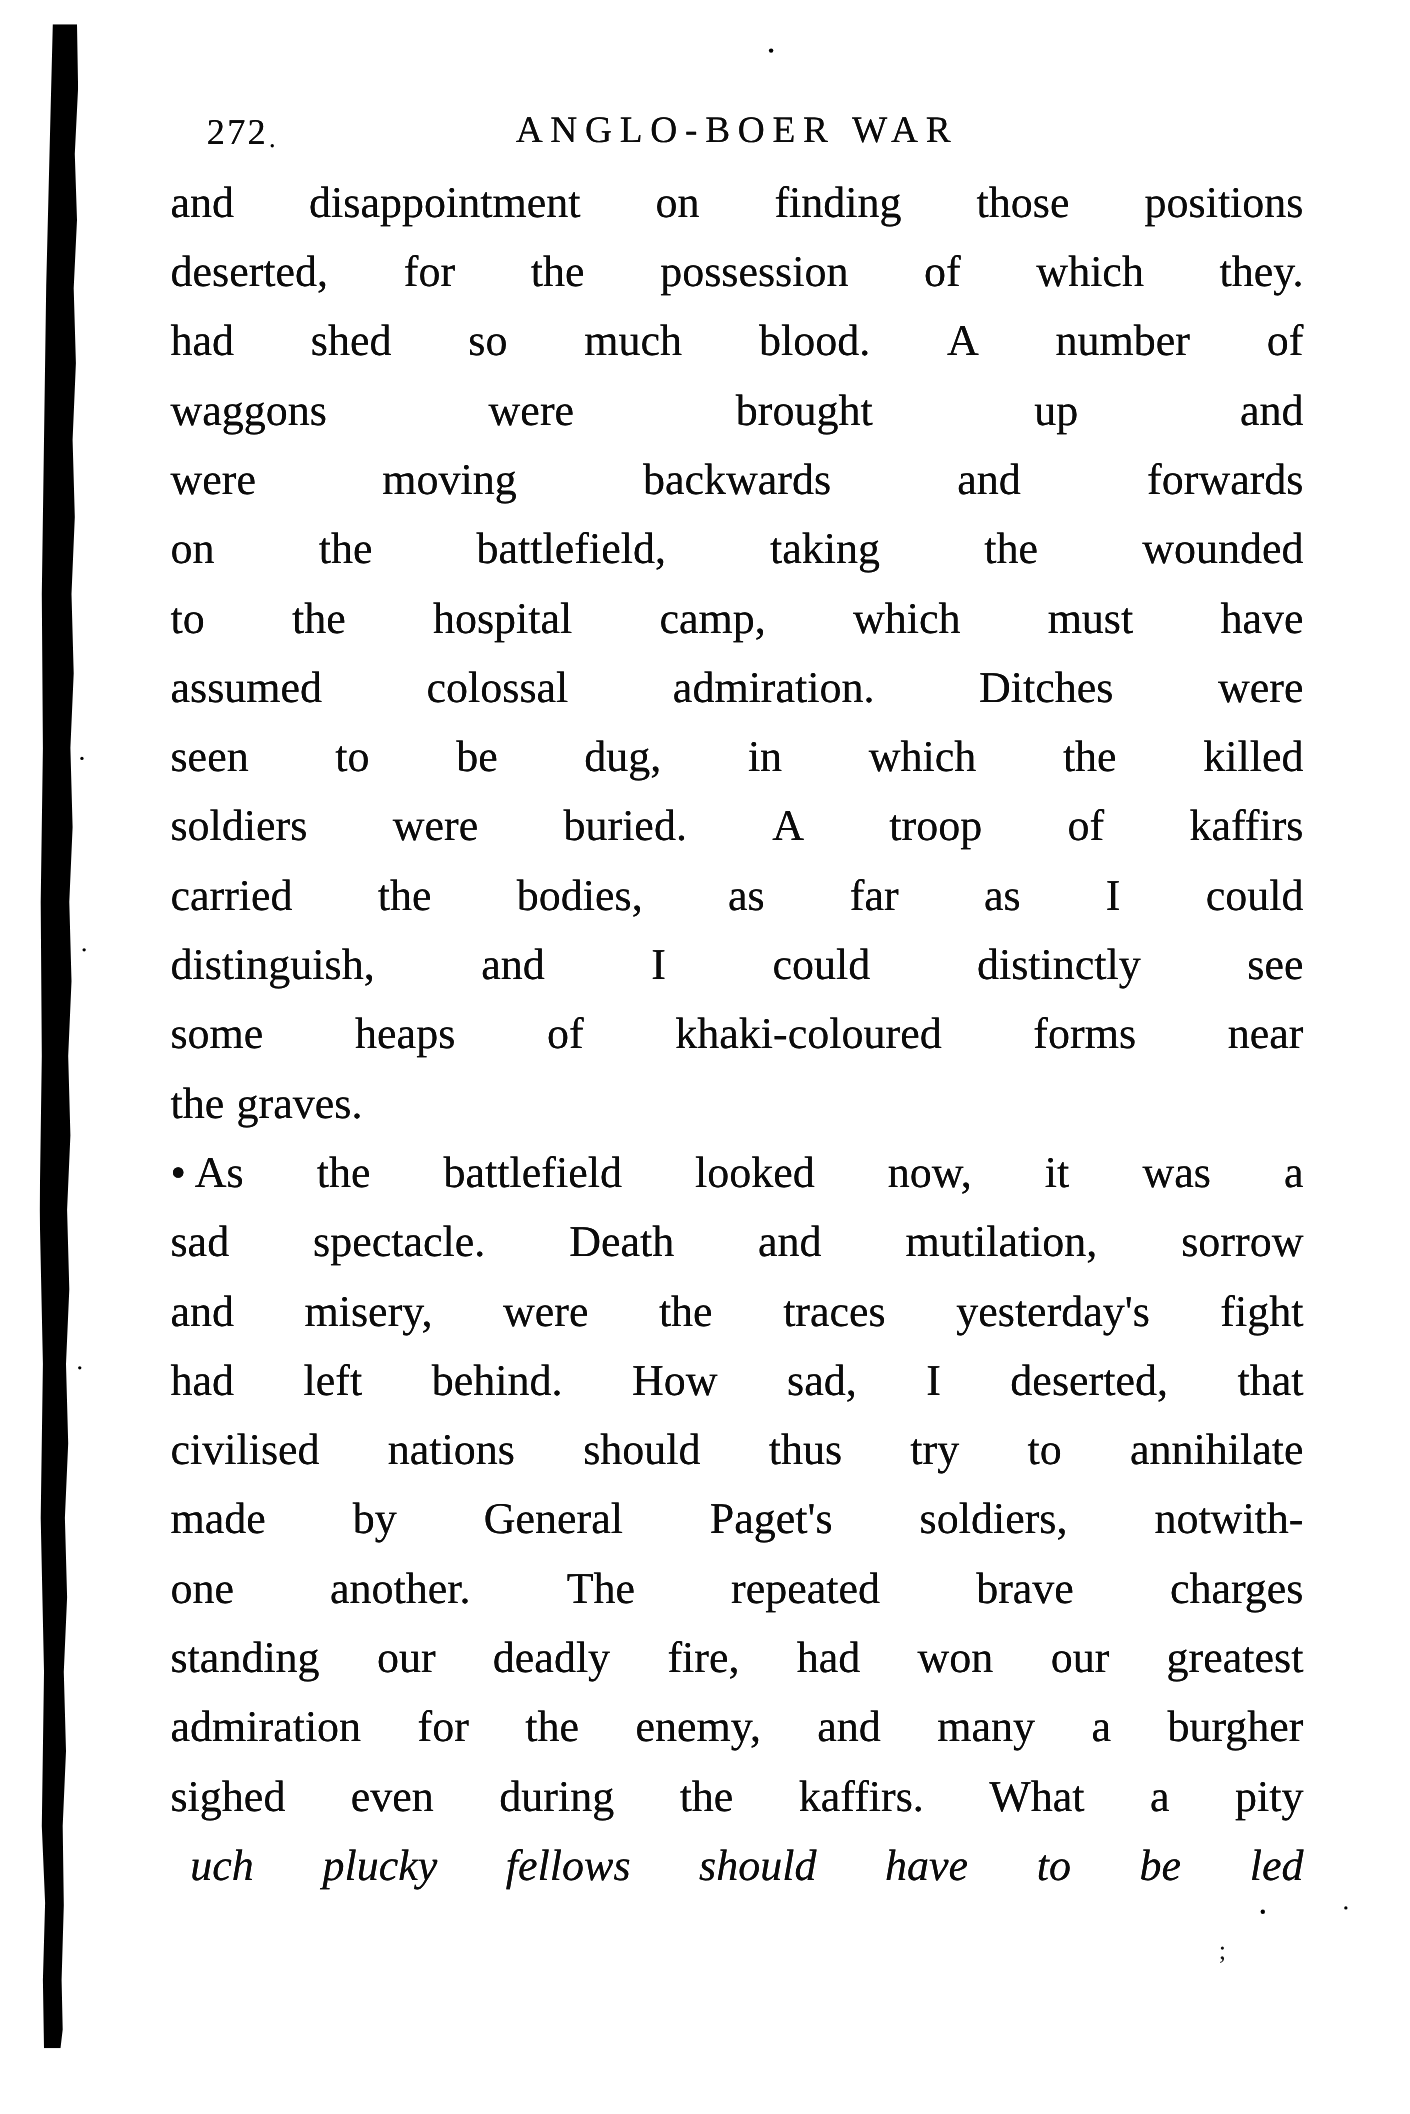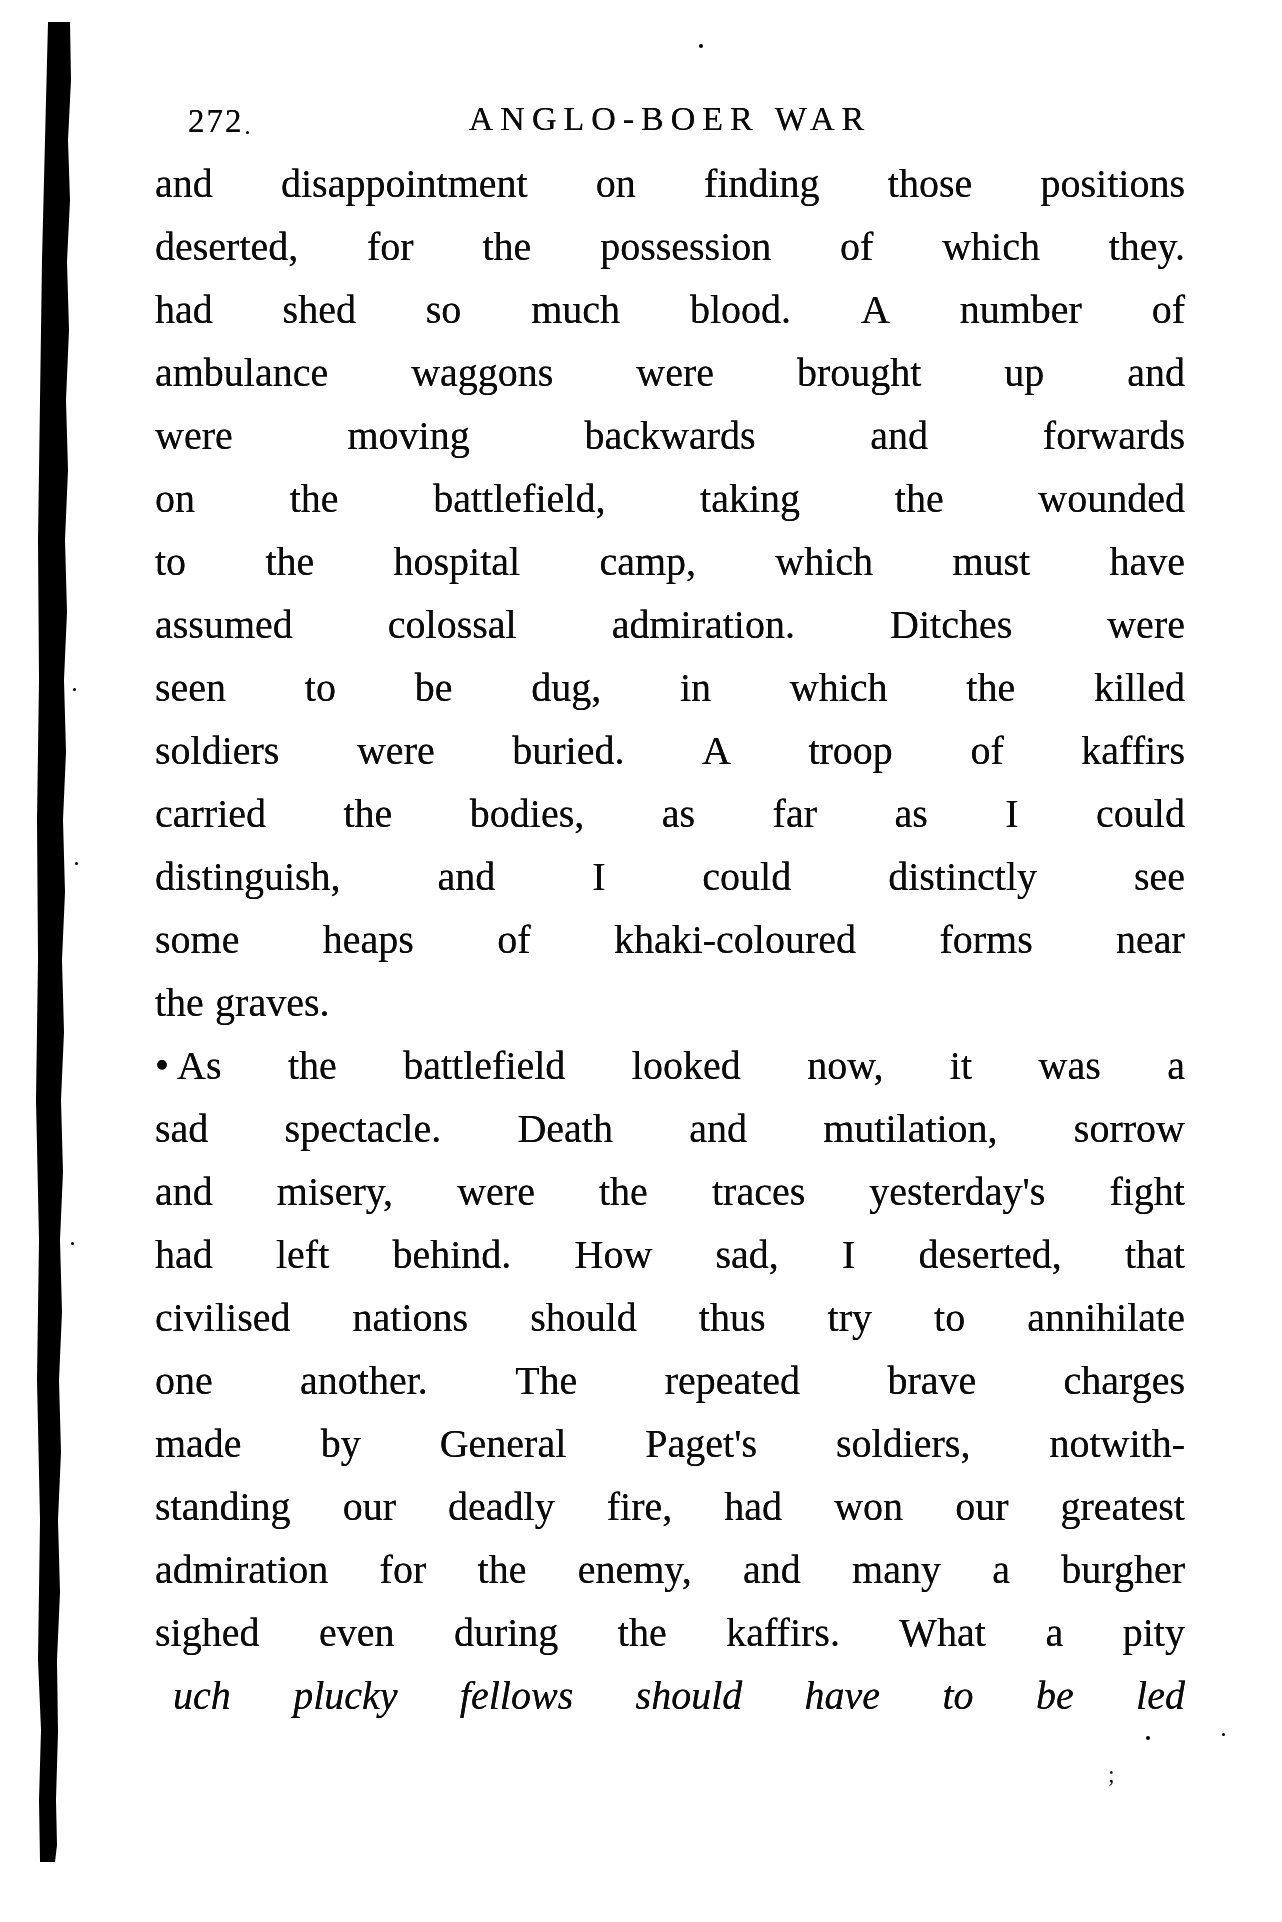--- a/index.html
+++ b/index.html
@@ -73,21 +73,20 @@
         <span>had</span>
         <span>shed</span>
         <span>so</span>
         <span>much</span>
         <span>blood.</span>
         <span>A</span>
         <span>number</span>
         <span>of</span>
       </div>
       <div class="line">
-        <span>ambulance</span>
         <span>waggons</span>
         <span>were</span>
         <span>brought</span>
         <span>up</span>
         <span>and</span>
       </div>
       <div class="line">
         <span>were</span>
         <span>moving</span>
         <span>backwards</span>
@@ -207,34 +206,34 @@
       <div class="line">
         <span>civilised</span>
         <span>nations</span>
         <span>should</span>
         <span>thus</span>
         <span>try</span>
         <span>to</span>
         <span>annihilate</span>
       </div>
       <div class="line">
+        <span>made</span>
+        <span>by</span>
+        <span>General</span>
+        <span>Paget's</span>
+        <span>soldiers,</span>
+        <span>notwith-</span>
+      </div>
+      <div class="line">
         <span>one</span>
         <span>another.</span>
         <span>The</span>
         <span>repeated</span>
         <span>brave</span>
         <span>charges</span>
-      </div>
-      <div class="line">
-        <span>made</span>
-        <span>by</span>
-        <span>General</span>
-        <span>Paget's</span>
-        <span>soldiers,</span>
-        <span>notwith-</span>
       </div>
       <div class="line">
         <span>standing</span>
         <span>our</span>
         <span>deadly</span>
         <span>fire,</span>
         <span>had</span>
         <span>won</span>
         <span>our</span>
         <span>greatest</span>

